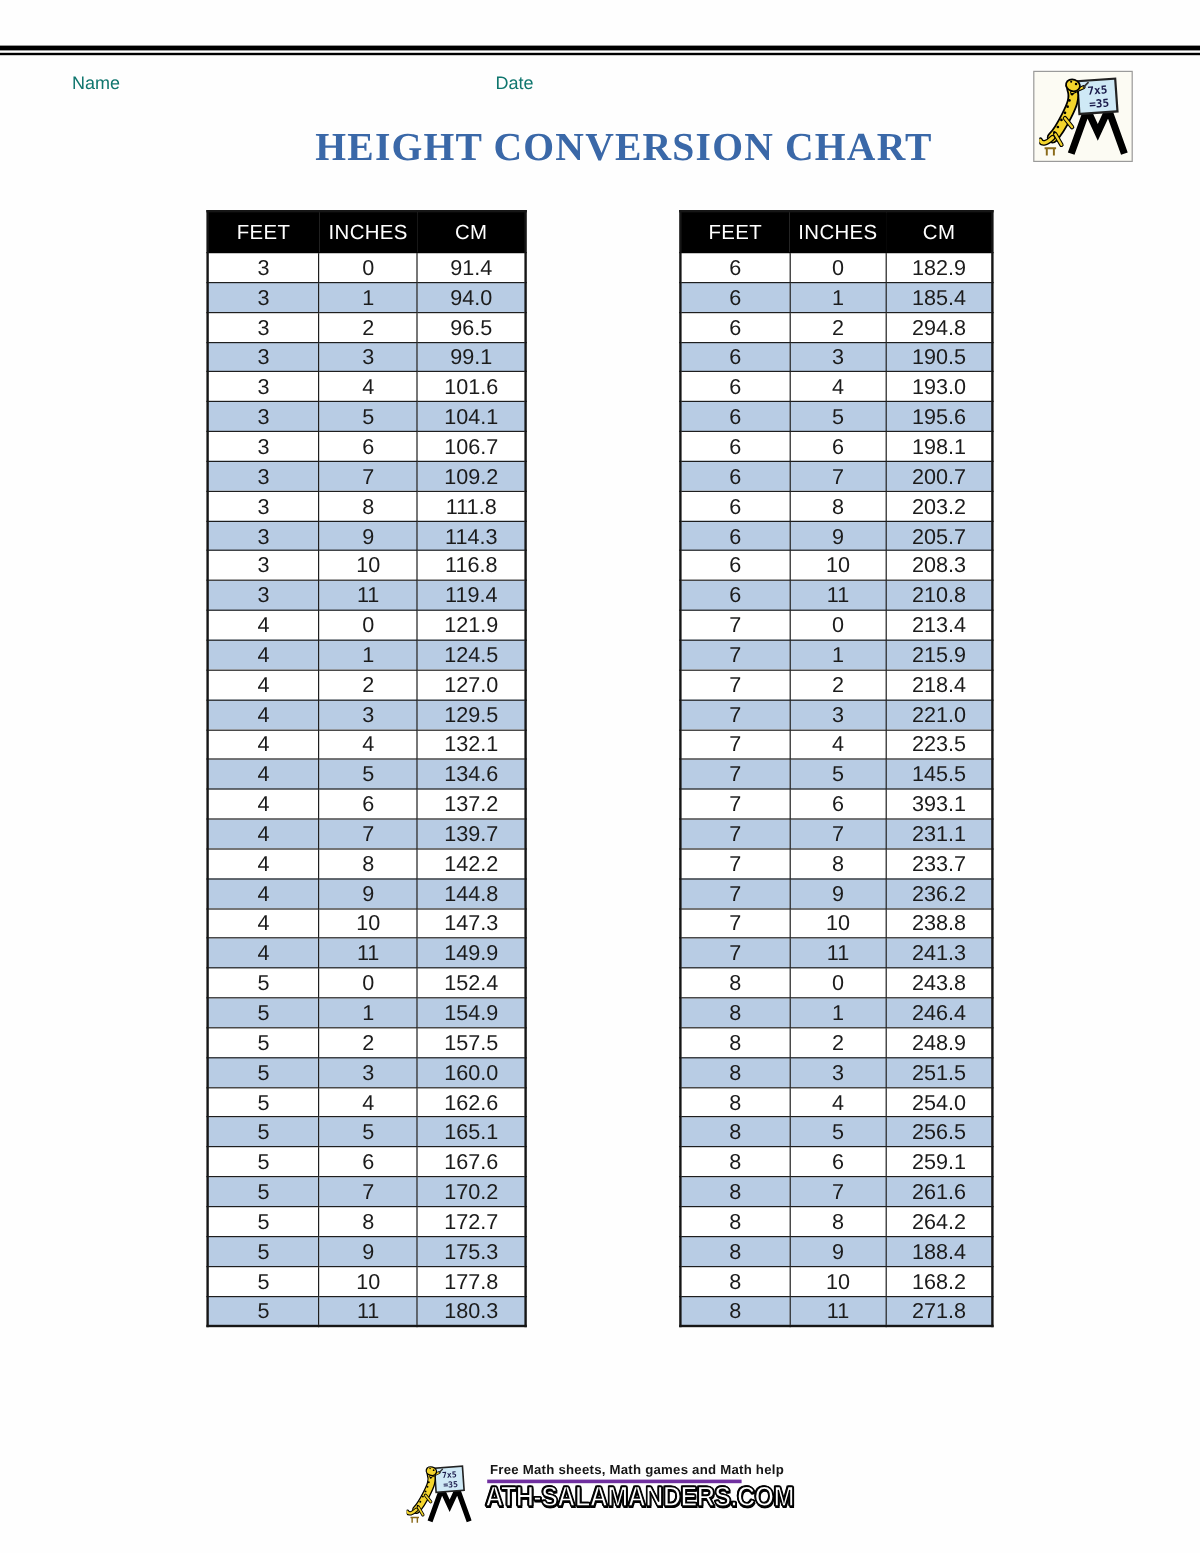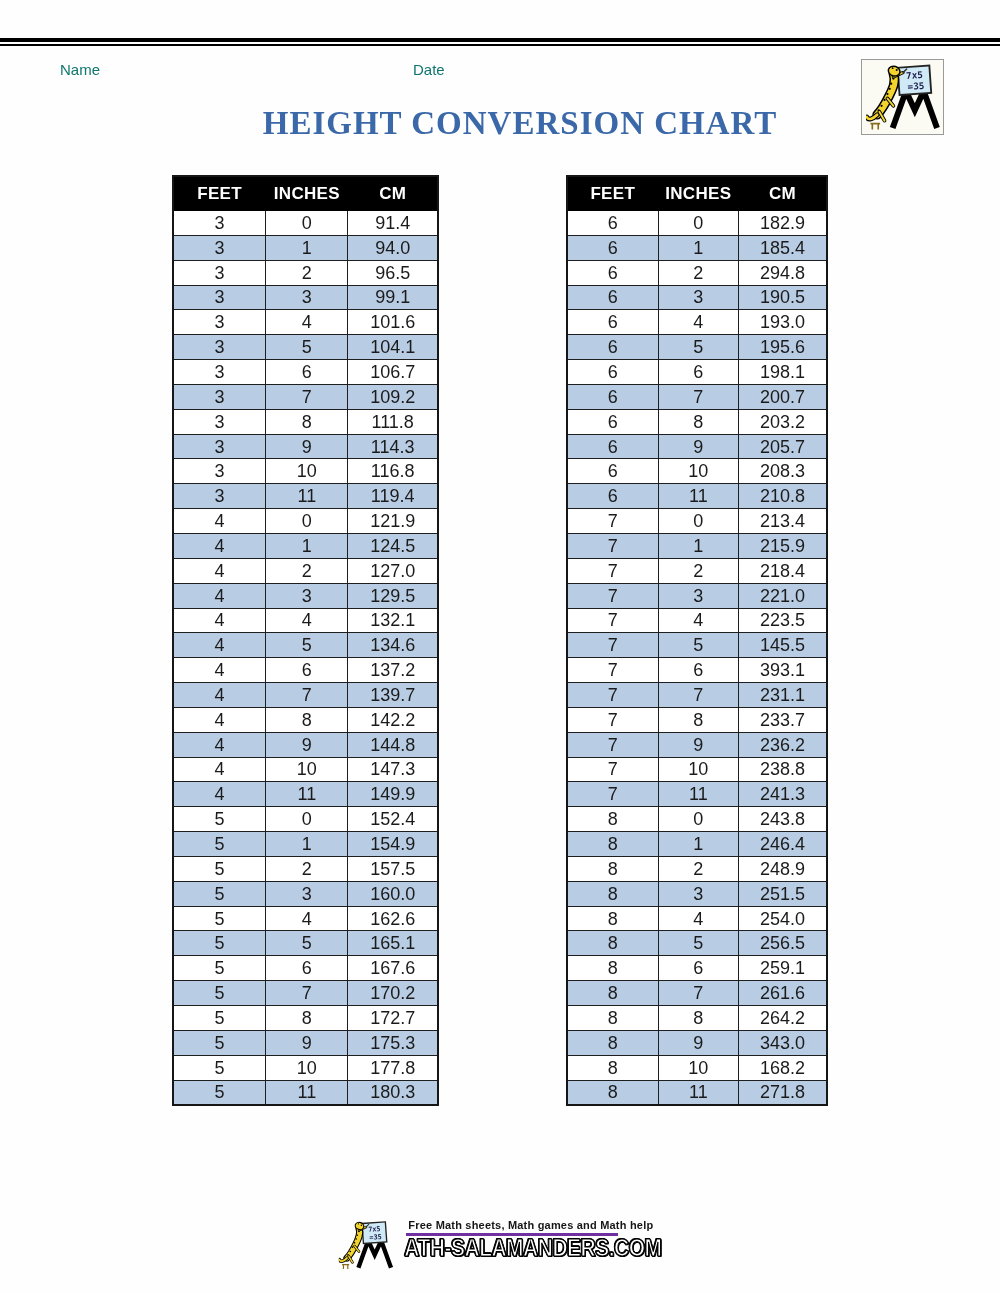--- a/index.html
+++ b/index.html
@@ -35,21 +35,21 @@
   }
   
   table.conv{
     position:absolute;top:175px;border-collapse:collapse;table-layout:fixed;
     border:2px solid #161616;
   }
   #table-left{left:172px;width:267px;}
   #table-right{left:566px;width:262px;}
   table.conv th{
     background:var(--header-bg,#000);color:#fff;
-    font-size:17px;font-weight:bold;height:31px;
+    font-size:17px;font-weight:normal;height:31px;
     border:1.5px solid #000;text-align:center;letter-spacing:0.3px;
   }
   table.conv td{
     height:23.85px;padding:0;border:1.5px solid #1e1e1e;
     font-size:18px;text-align:center;vertical-align:middle;
     color:#1b1b1b;line-height:1;background:#fff;
   }
   table.conv tbody tr:nth-child(even) td{background:var(--row-alt,#b8cce4);}
   
   .footer{
@@ -505,21 +505,21 @@
         <td>261.6</td>
       </tr>
       <tr>
         <td>8</td>
         <td>8</td>
         <td>264.2</td>
       </tr>
       <tr>
         <td>8</td>
         <td>9</td>
-        <td>343.0</td>
+        <td>188.4</td>
       </tr>
       <tr>
         <td>8</td>
         <td>10</td>
         <td>168.2</td>
       </tr>
       <tr>
         <td>8</td>
         <td>11</td>
         <td>271.8</td>

